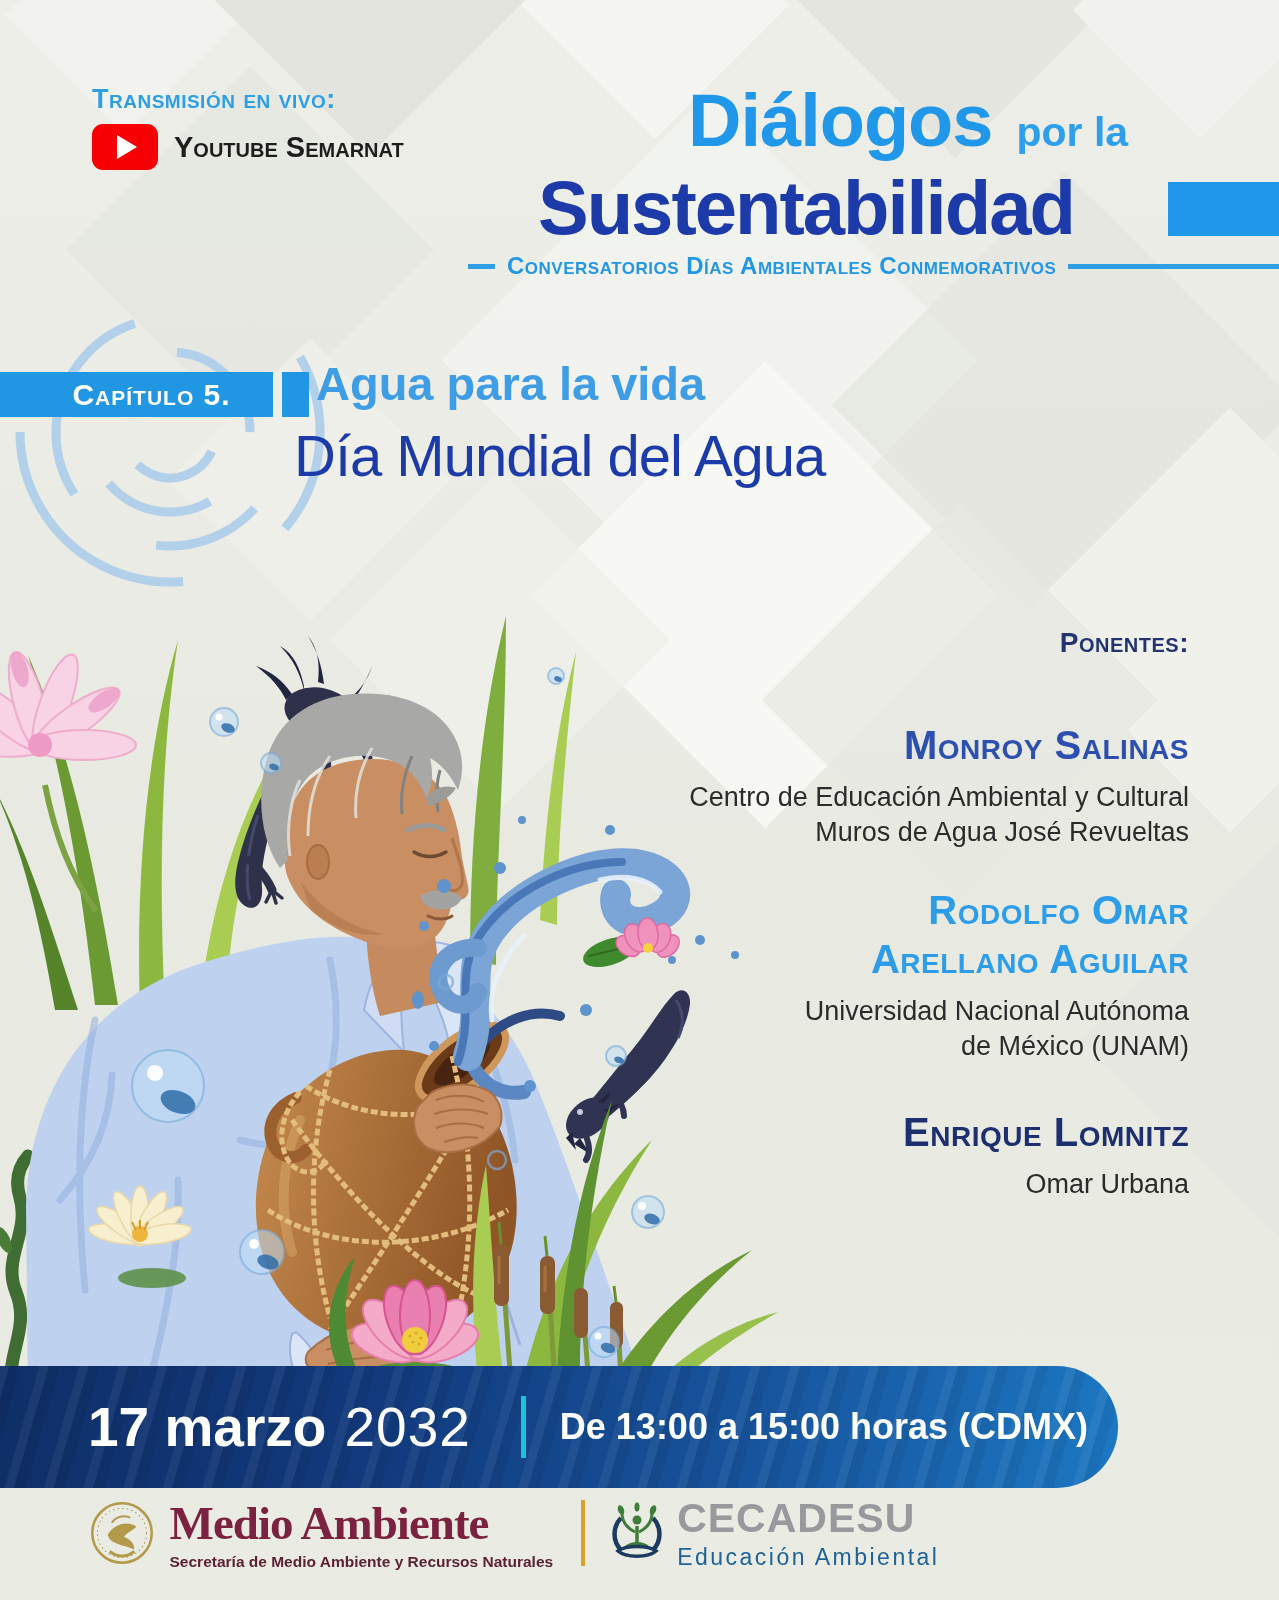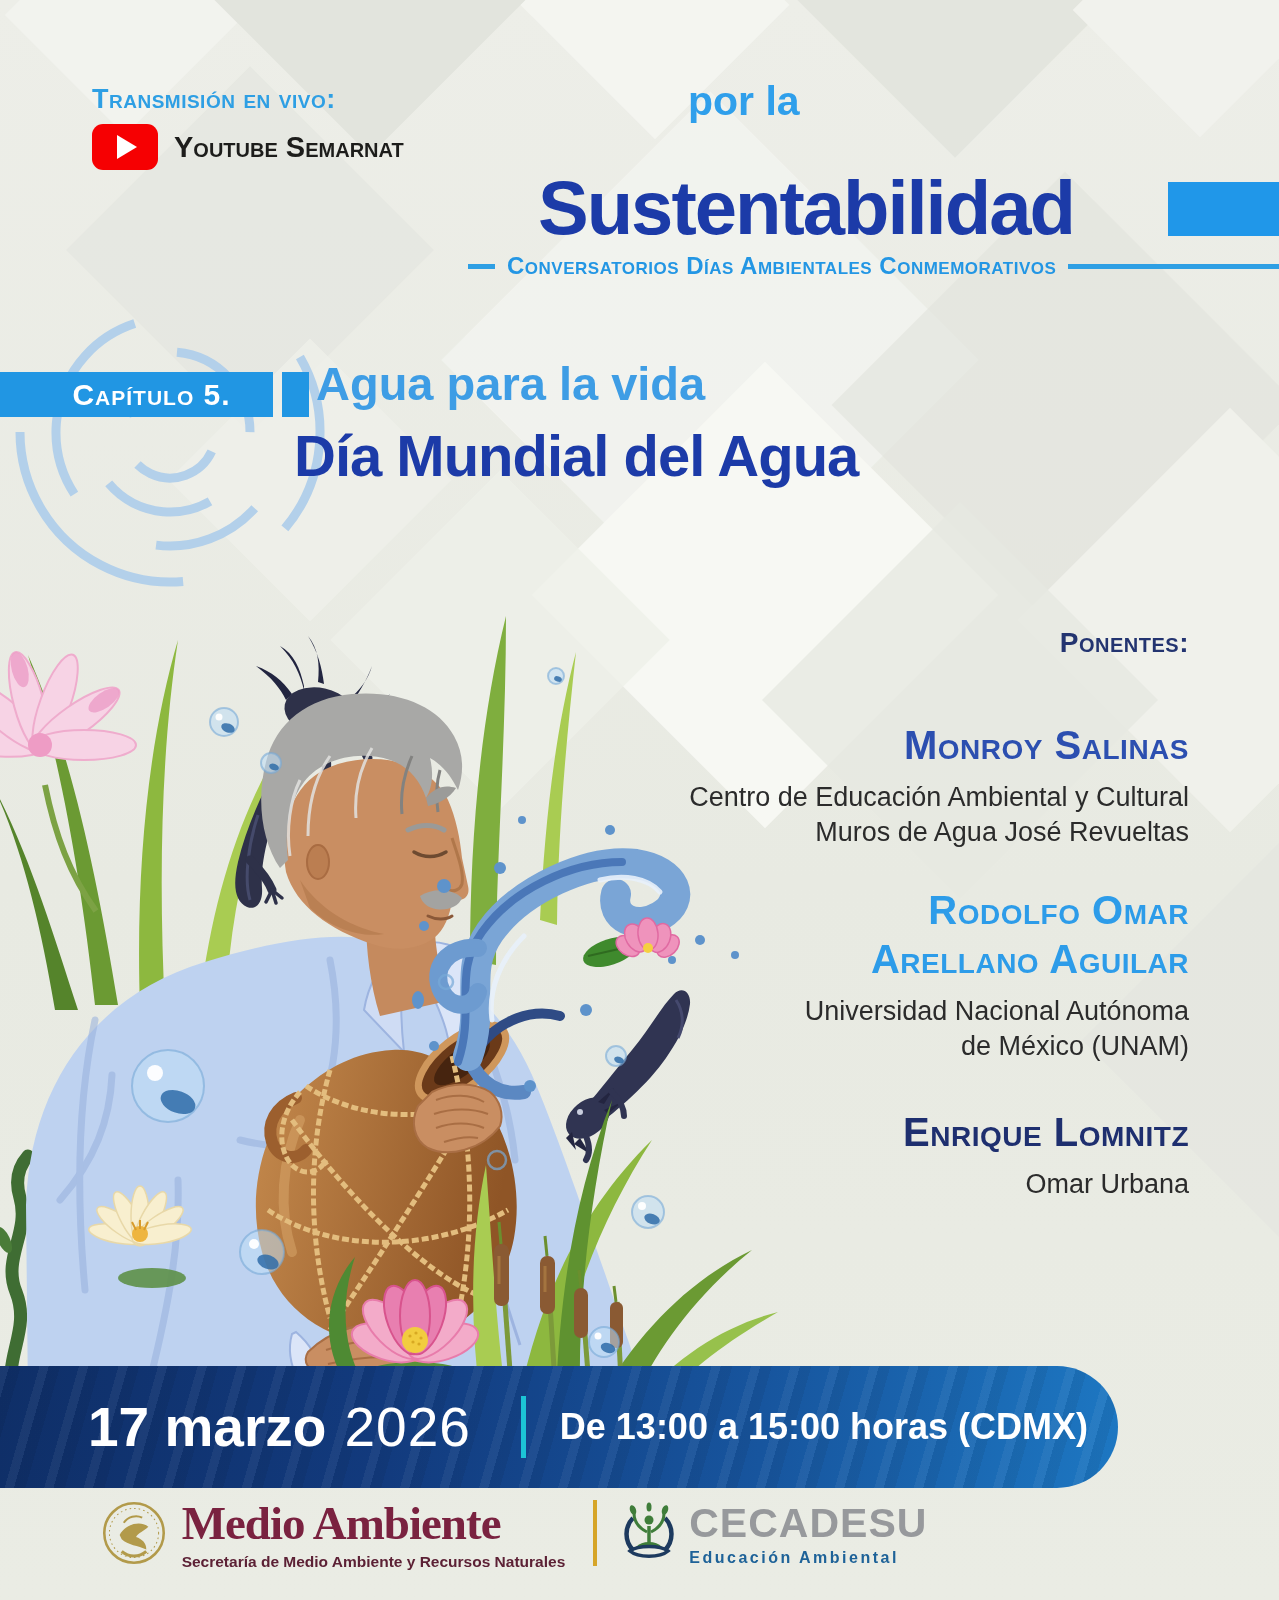--- a/index.html
+++ b/index.html
@@ -28,21 +28,21 @@
   .t3dash{width:27px;height:5px;background:#2e9fe4;}
   .t3line{flex:1;height:5px;background:#2e9fe4;}
   .t3text{font-variant:small-caps;font-weight:800;font-size:24px;letter-spacing:.5px;color:#2396e4;white-space:nowrap;}
 
   
   .cap-badge{position:absolute;left:0;top:372px;width:273px;height:45px;background:#2196e3;z-index:5;
     display:flex;align-items:center;justify-content:center;padding-left:30px;box-sizing:border-box;
     font-variant:small-caps;font-weight:800;font-size:30px;color:#ffffff;letter-spacing:1px;}
   .cap-badge2{position:absolute;left:282px;top:372px;width:27px;height:45px;background:#2196e3;z-index:5;}
   .agua{position:absolute;left:316px;top:356px;z-index:5;font-size:47px;font-weight:800;color:#3e9de5;}
-  .dia{position:absolute;left:294px;top:422px;z-index:5;font-size:58px;font-weight:700;color:#1c3ba8;letter-spacing:-1px;}
+  .dia{position:absolute;left:294px;top:422px;z-index:5;font-size:58px;font-weight:400;color:#1c3ba8;letter-spacing:-1px;}
 
   
   .speakers{position:absolute;right:90px;top:580px;width:640px;text-align:right;z-index:5;margin-top:47px;}
   .ponentes{font-variant:small-caps;font-weight:800;font-size:28px;letter-spacing:.5px;color:#233470;margin-bottom:62px;}
   .speaker{margin-bottom:36px;}
   .speaker .name{font-variant:small-caps;font-weight:800;font-size:40px;line-height:1.24;letter-spacing:.5px;}
   .speaker .org{margin-top:9px;font-size:27px;line-height:1.3;color:#2b2b2b;}
   .line:empty{display:none;}
 
   
@@ -60,21 +60,21 @@
 
   
   .footer{position:absolute;left:0;top:1466px;width:1027px;height:134px;z-index:6;
     display:flex;align-items:center;justify-content:center;gap:0;}
   .ma-block{margin-left:14px;}
   .ma-name{font-family:"Liberation Serif","DejaVu Serif",serif;font-weight:700;font-size:47px;color:#7a2240;letter-spacing:-1px;}
   .ma-sub{font-size:15.5px;font-weight:700;color:#5c2135;margin-top:3px;}
   .gold-divider{width:4px;height:66px;background:#d6a528;margin:0 24px 0 28px;}
   .cec-block{margin-left:12px;}
   .cec-name{font-size:41px;font-weight:700;color:#97999c;letter-spacing:1px;}
-  .cec-sub{font-size:16px;font-weight:700;color:#1e6298;letter-spacing:2.5px;margin-top:2px;}
+  .cec-sub{font-size:23px;font-weight:400;color:#1e6298;letter-spacing:2.5px;margin-top:2px;}
 </style>
 </head>
 <body>
 
 <div class="poster">
 
   <div class="layer">
     <div class="dm" style="left:40px;top:-70px;width:170px;height:170px;background:#f2f3ee;"></div>
     <div class="dm" style="left:260px;top:-110px;width:220px;height:220px;background:#e2e4dd;"></div>
     <div class="dm" style="left:560px;top:-90px;width:190px;height:190px;background:#f4f5f0;"></div>
@@ -442,20 +442,21 @@
     <div class="live-title">Transmisión en vivo:</div>
     <div class="live-row">
       <div class="yt-icon">
           <span></span>
         </div>
       <div class="live-channel">Youtube Semarnat</div>
     </div>
   </div>
 
   <div class="t1">
+    <span class="main">Diálogos</span>
     <span class="conn">por la</span>
   </div>
   <div class="t2">Sustentabilidad</div>
   <div class="t2rect"></div>
   <div class="t3row">
     <div class="t3dash"></div>
     <div class="t3text">Conversatorios Días Ambientales Conmemorativos</div>
     <div class="t3line"></div>
   </div>
 
@@ -497,21 +498,21 @@
         <div class="line">Omar Urbana</div>
 
       </div>
     </div>
   </div>
 
   <div class="schedule-bar">
     <div class="texture"></div>
     <div class="date">
       <span class="d1">17 marzo</span>
-      <span class="d2">2026</span>
+      <span class="d2">2032</span>
     </div>
     <div class="bar-divider"></div>
     <div class="time">De 13:00 a 15:00 horas (CDMX)</div>
   </div>
 
   <div class="footer">
     <svg width="68" height="82" viewBox="0 0 64 80">
       <circle cx="32" cy="40" r="29" fill="none" stroke="#b29a4a" stroke-width="2.5"></circle>
       <circle cx="32" cy="40" r="24" fill="none" stroke="#b29a4a" stroke-width="1" stroke-dasharray="1.5 3"></circle>
       <path d="M 18 42 C 24 30 40 28 46 34 C 42 38 36 40 34 44 C 40 46 44 50 44 56 C 36 52 26 52 20 46 Z" fill="#b29a4a"></path>

